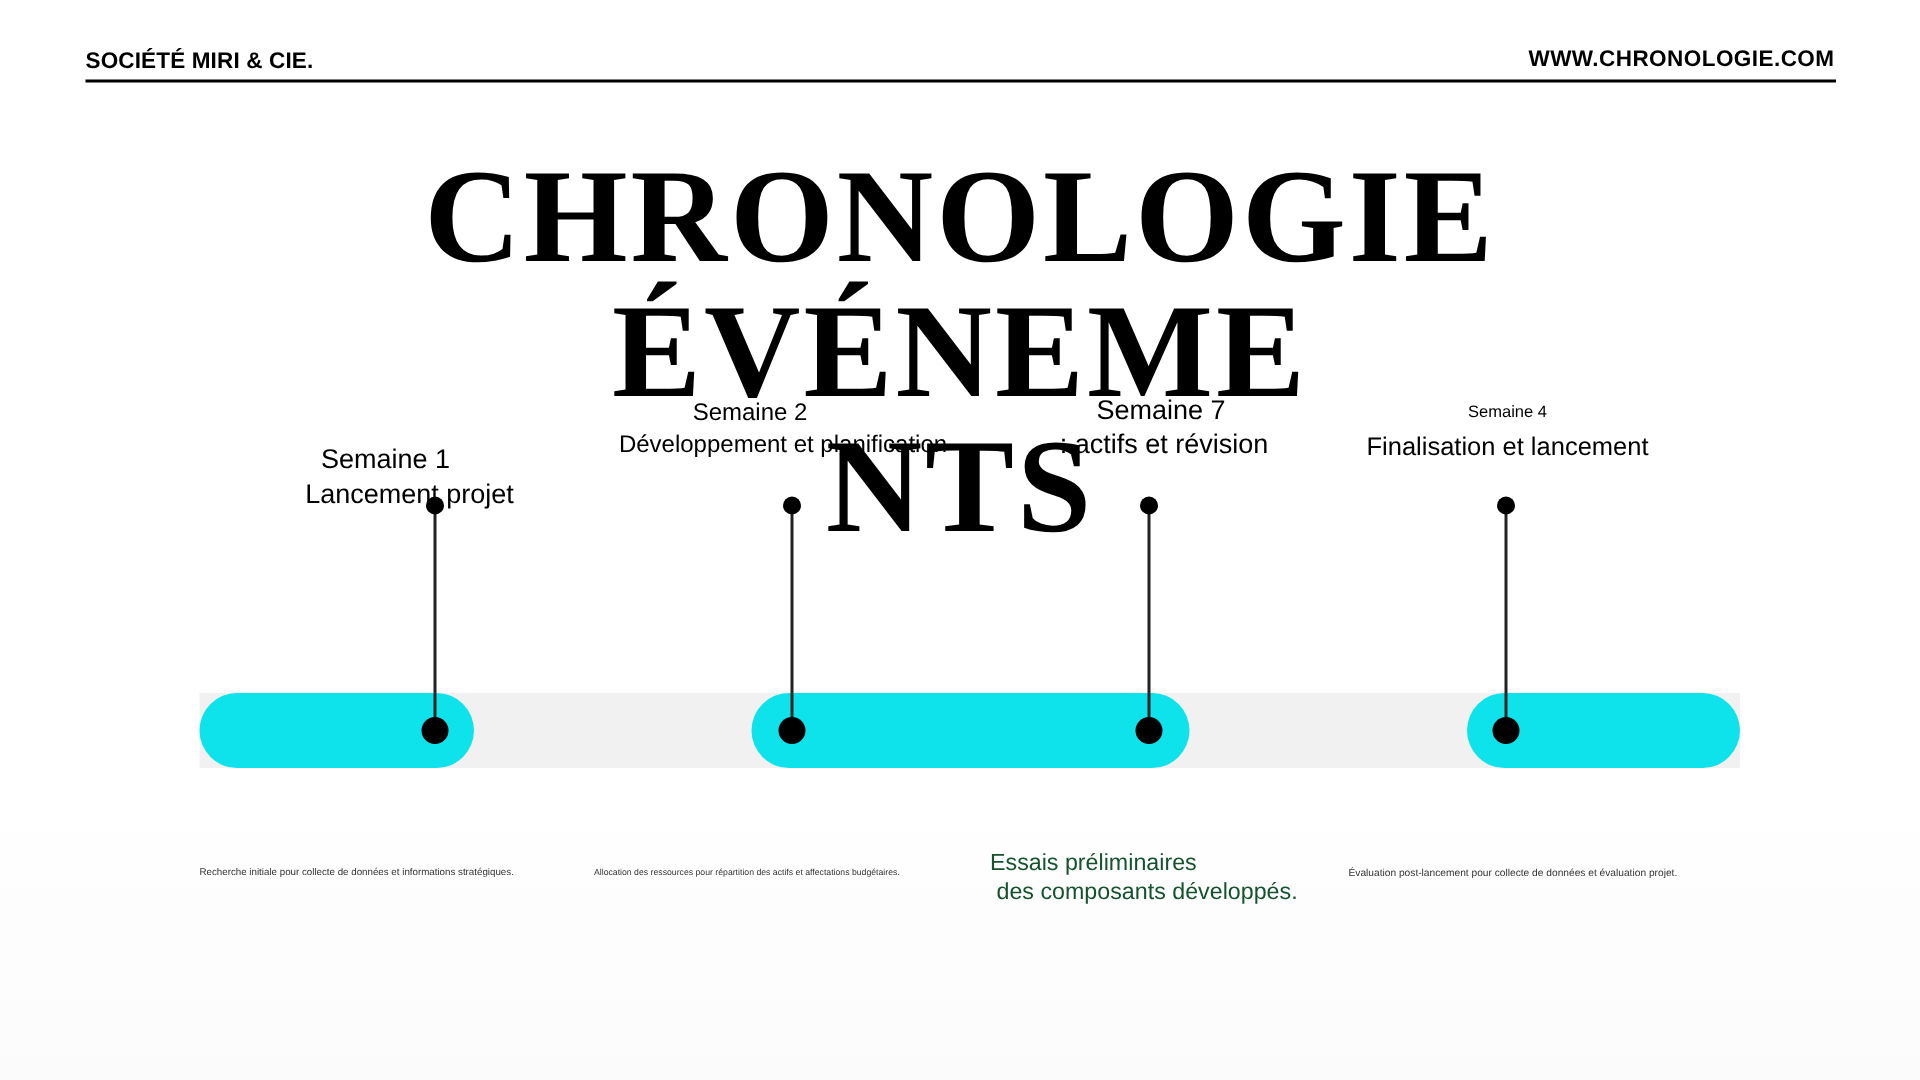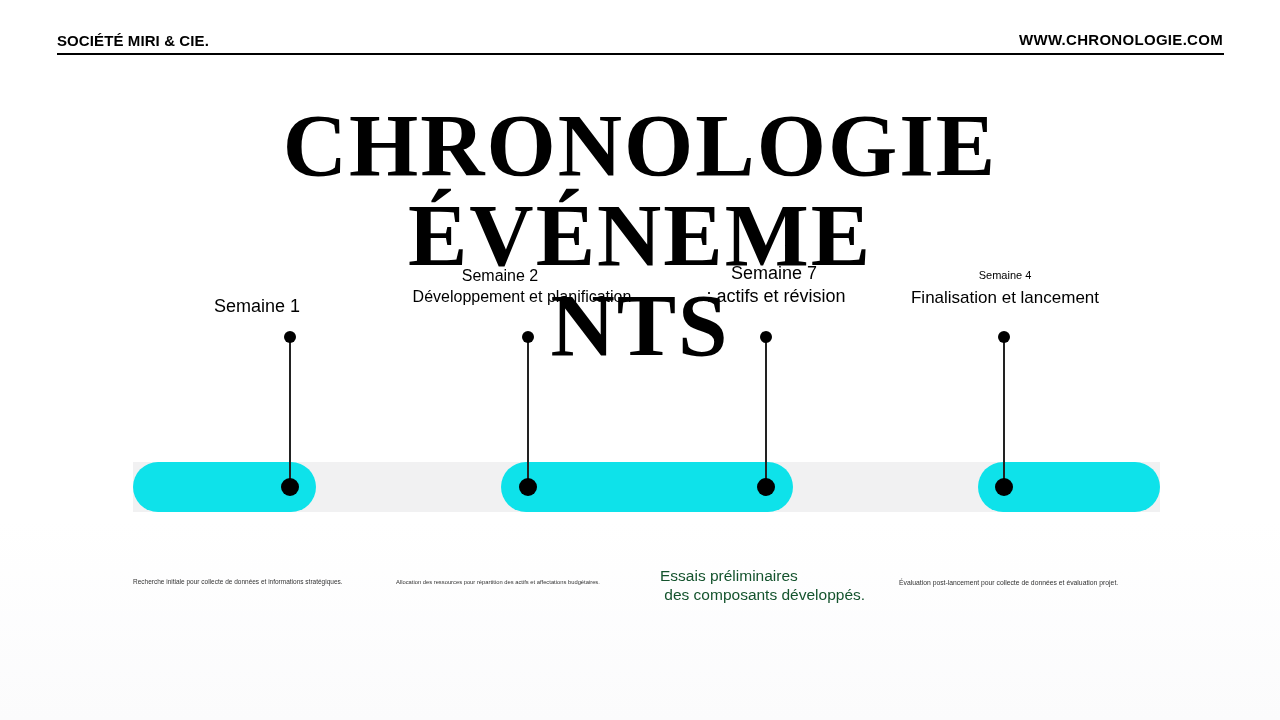--- a/index.html
+++ b/index.html
@@ -132,20 +132,21 @@
 <div class="site">WWW.CHRONOLOGIE.COM</div>
 <div class="header-rule"></div>
 
 <h1 class="title">
   <span>CHRONOLOGIE ÉVÉNEME</span><br>
   <span>NTS</span>
 </h1>
 
 <div class="week" style="left:143px; width:260px; top:262px;margin-top:33px;">
   <span class="w-title" style="transform:translateX(-16px);">Semaine 1</span>
+  <span class="w-sub">Lancement projet</span>
 </div>
 
 <div class="week" style="left:382px; width:280px; top:265px;">
   <span class="w-title" style="font-size:16px; transform:translateX(-22px);">Semaine 2</span>
   <span class="w-sub" style="font-size:16px; line-height:20px;">Développement et planification</span>
 </div>
 
 <div class="week" style="left:676px; width:200px; top:262px;">
   <span class="w-title" style="transform:translateX(-2px);">Semaine 7</span>
   <span class="w-sub">: actifs et révision</span>

